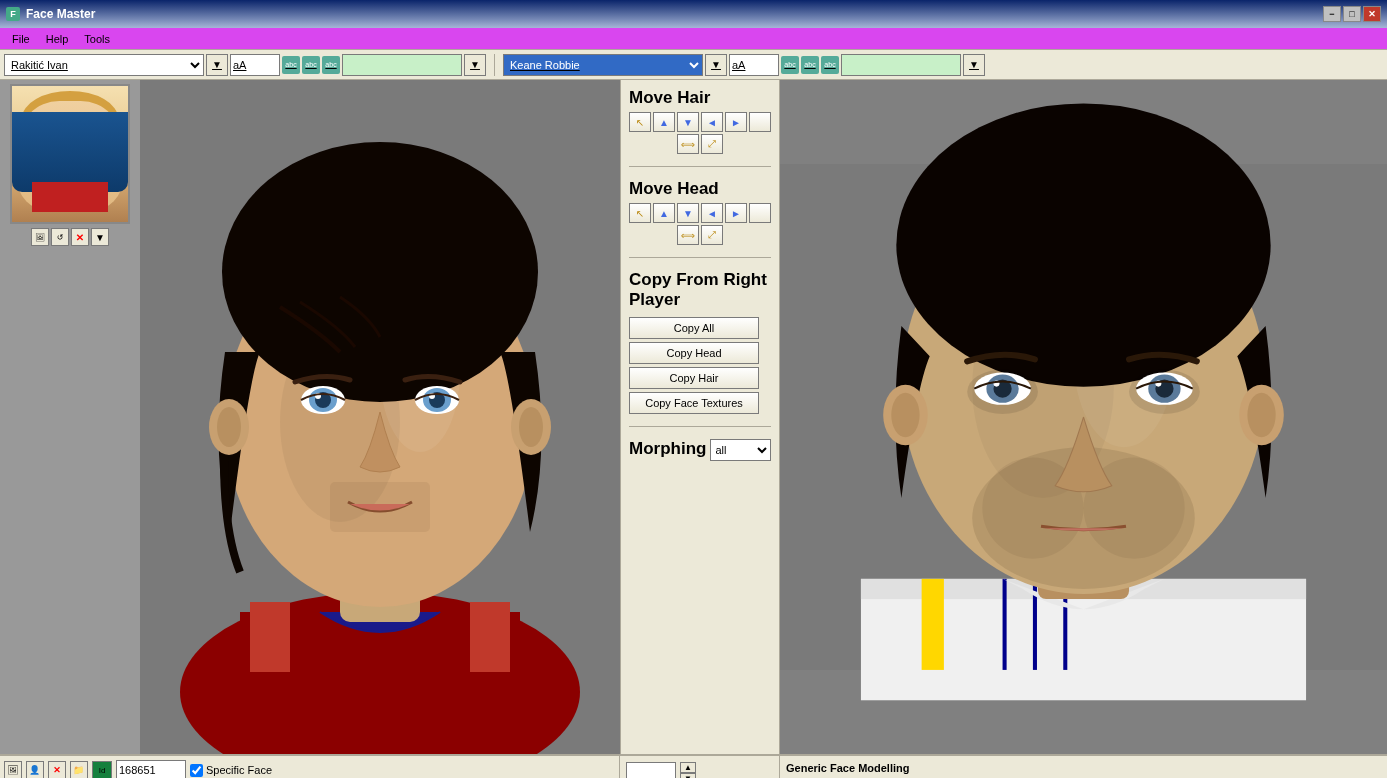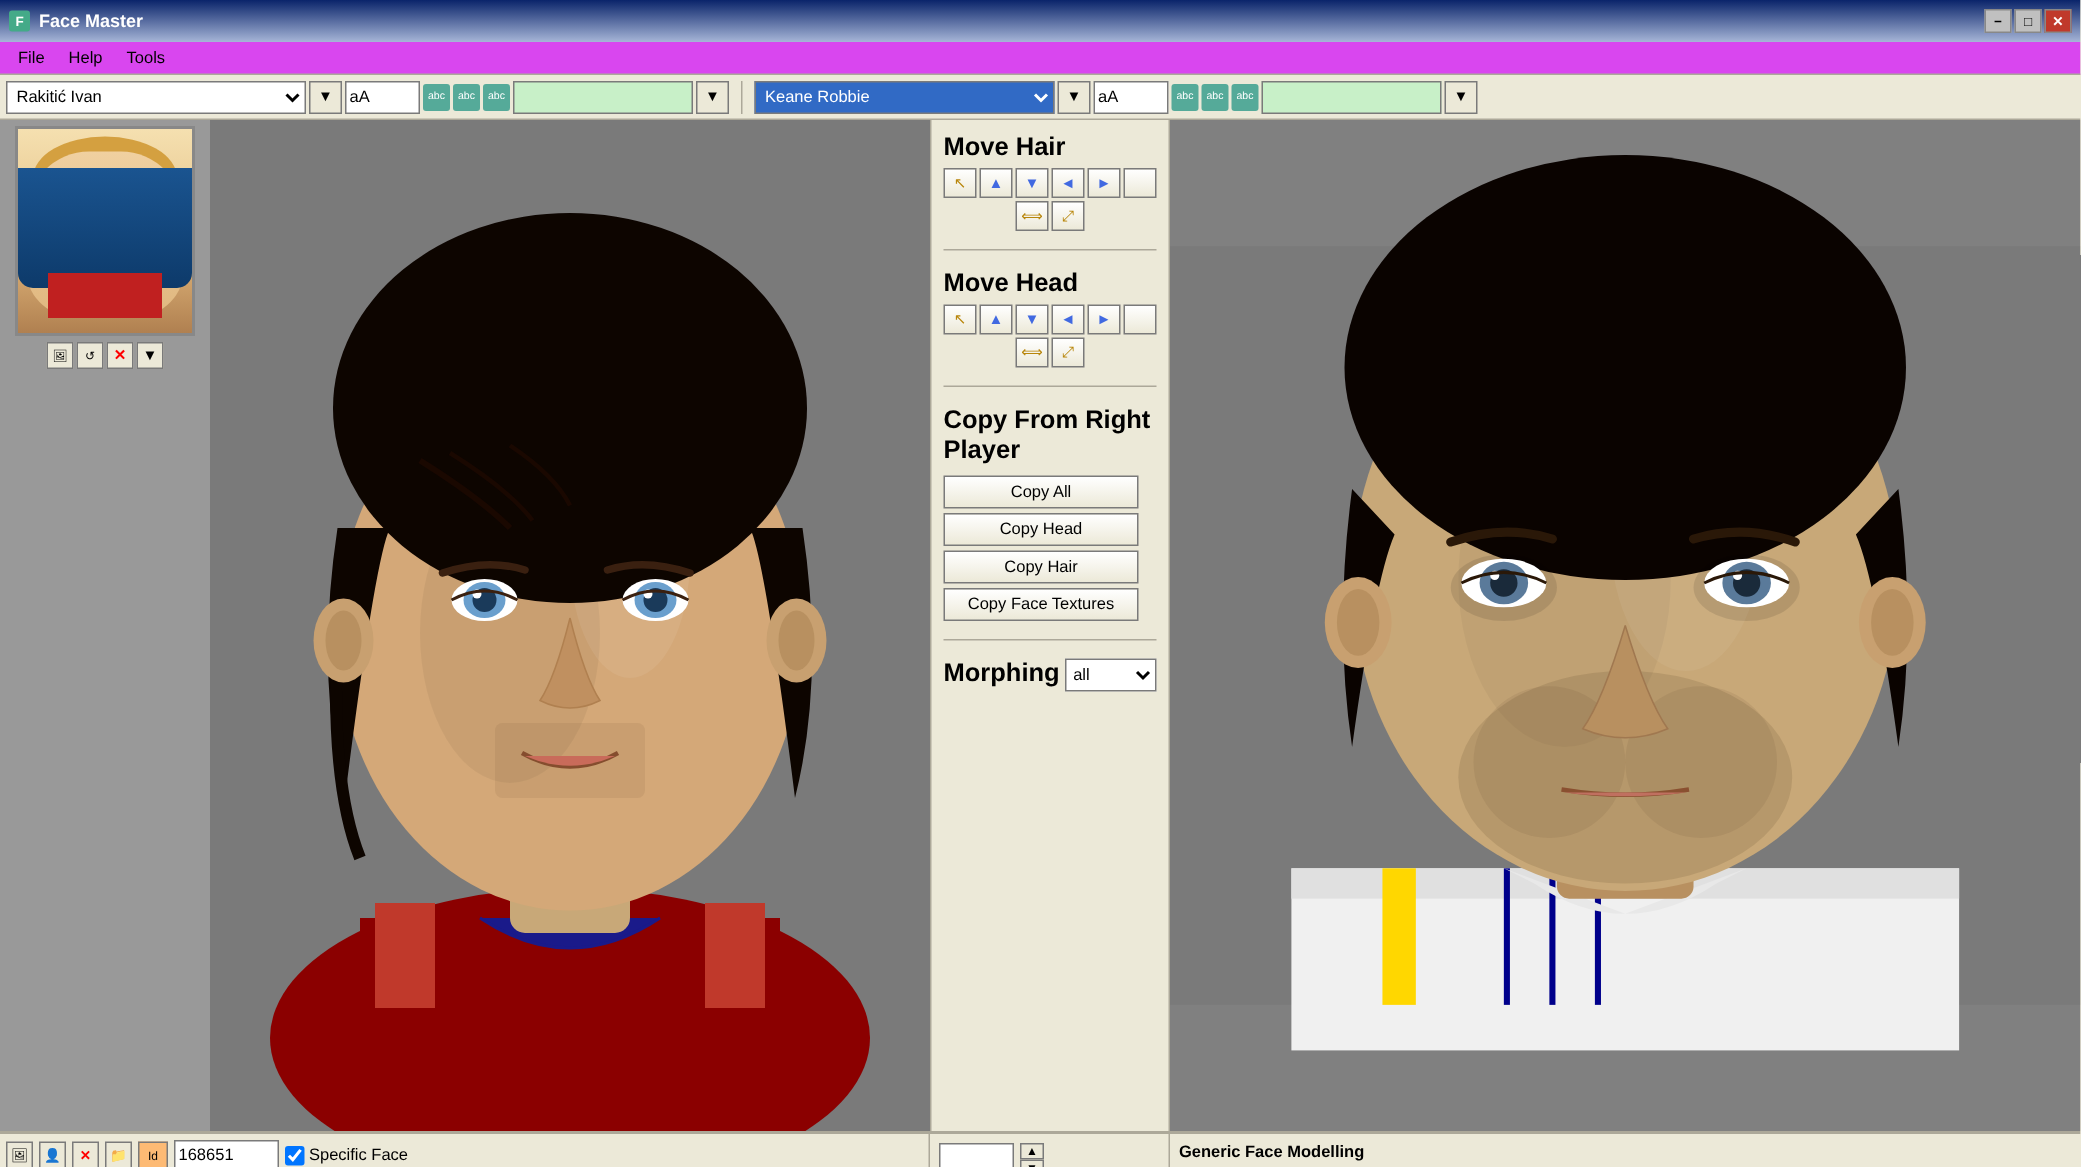--- a/index.html
+++ b/index.html
@@ -40,20 +40,21 @@
       align-items: center;
       padding: 0 4px;
       gap: 4px;
     }
 
     
     .player-selector-group {
       display: flex;
       align-items: center;
       gap: 2px;
+      text-decoration: underline;
     }
     .player-select {
       width: 200px;
       height: 22px;
       border: 1px solid #7a7a7a;
       background: white;
       font-size: 11px;
       padding: 0 2px;
     }
     .player-select.highlighted {
@@ -567,21 +568,21 @@
 
 <div id="bottom-panel">
 
   <div id="left-bottom">
 
     <div class="bottom-controls-row">
       <div class="small-btn" style="font-size:9px;">🖼</div>
       <div class="small-btn" style="font-size:9px;">👤</div>
       <div class="small-btn" style="color:red;font-weight:bold;font-size:9px;">✕</div>
       <div class="small-btn" style="font-size:9px;">📁</div>
-      <div class="small-btn" style="width:20px;height:18px;background:#fdba74;font-size:8px;border:1px solid #7a7a7a;display:flex;align-items:center;justify-content:center;">Id</div>
+      <div class="small-btn" style="width:20px;height:18px;background:#15803d;font-size:8px;border:1px solid #7a7a7a;display:flex;align-items:center;justify-content:center;">Id</div>
       <input type="text" class="id-field" value="168651" style="">
       <label class="checkbox-label">
         <input type="checkbox" checked="" style="width: 13px; height: 13px;">
         <span>Specific Face</span>
       </label>
     </div>
 
   </div>
 
   <div id="middle-bottom">

